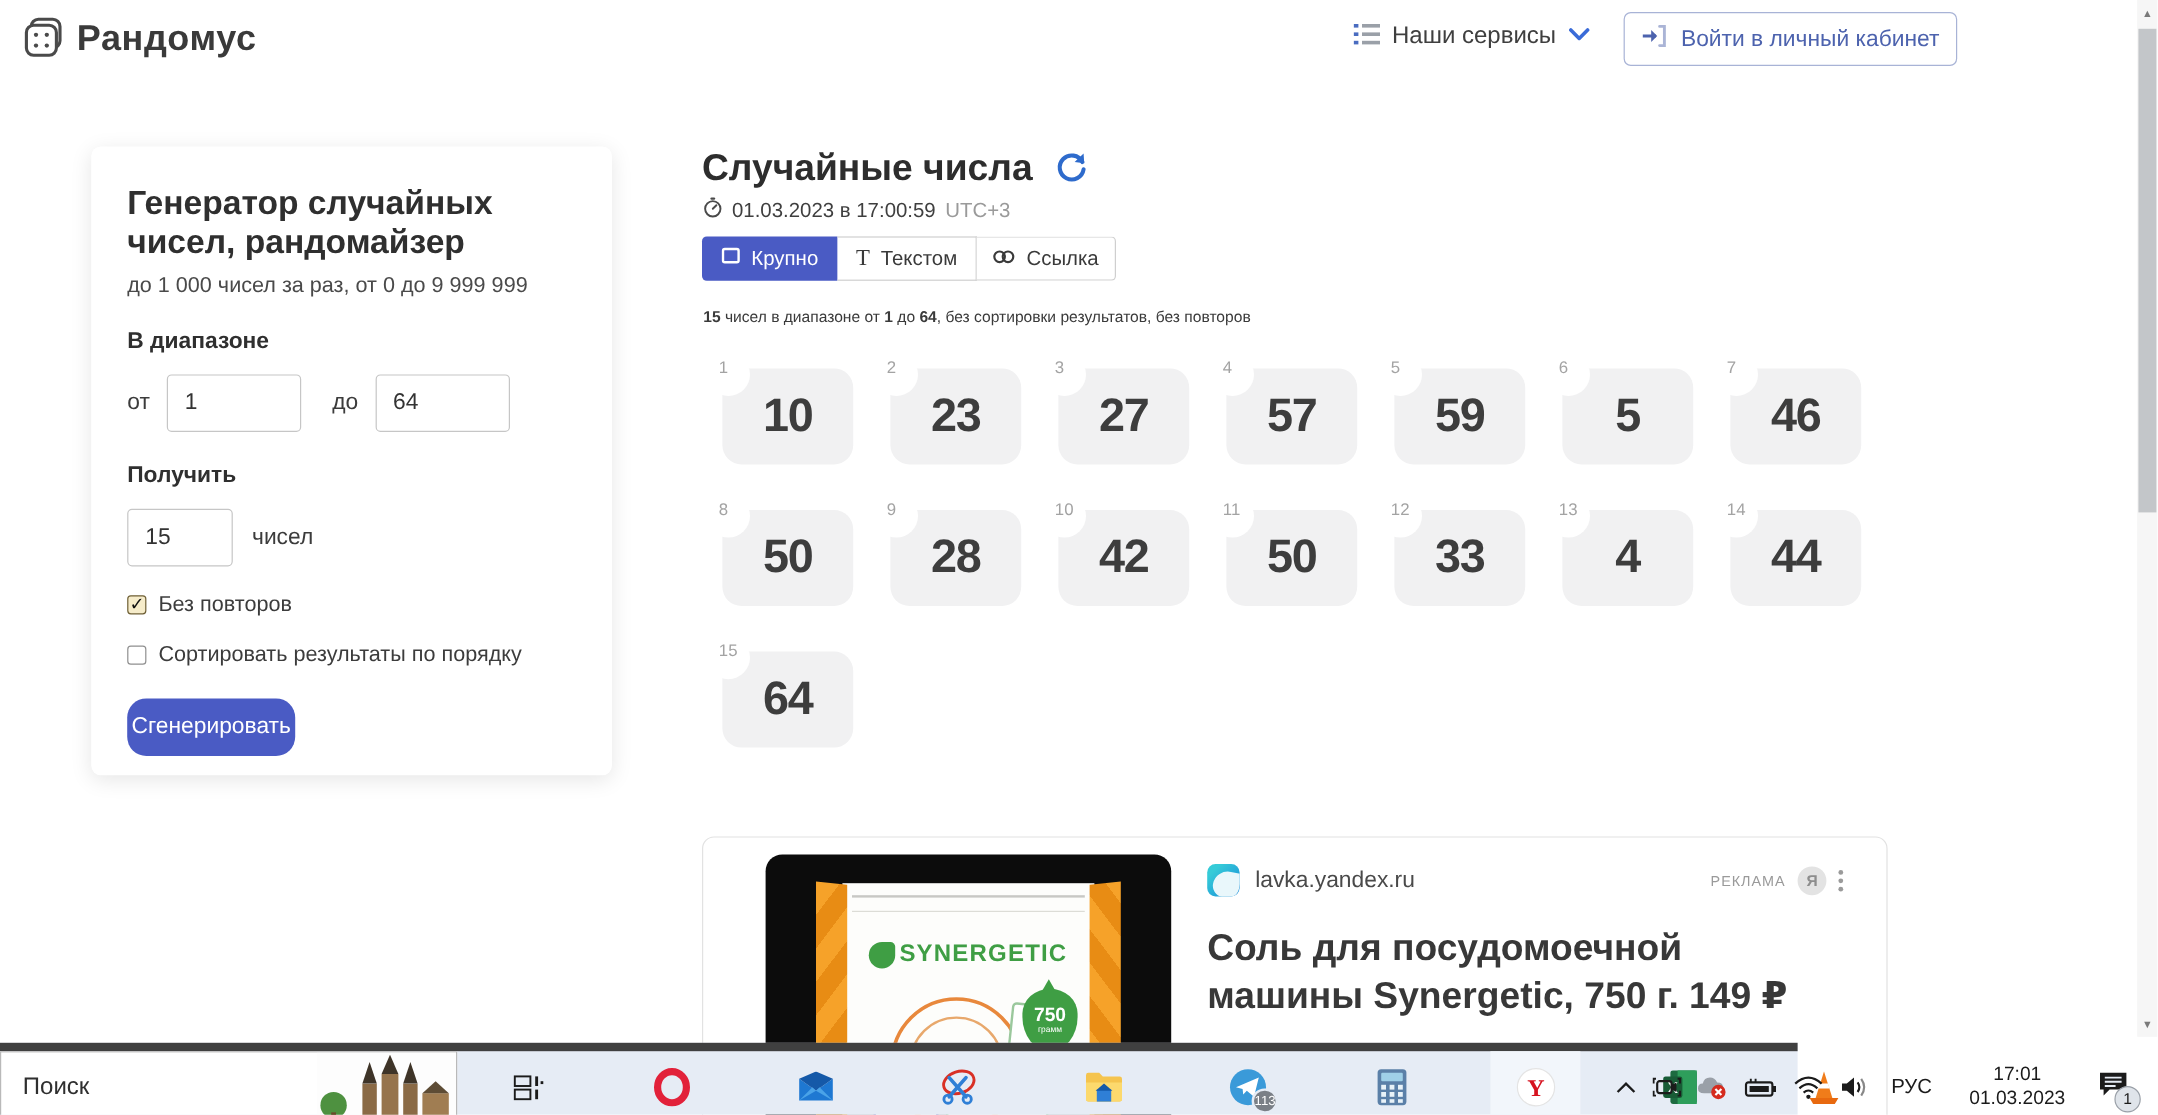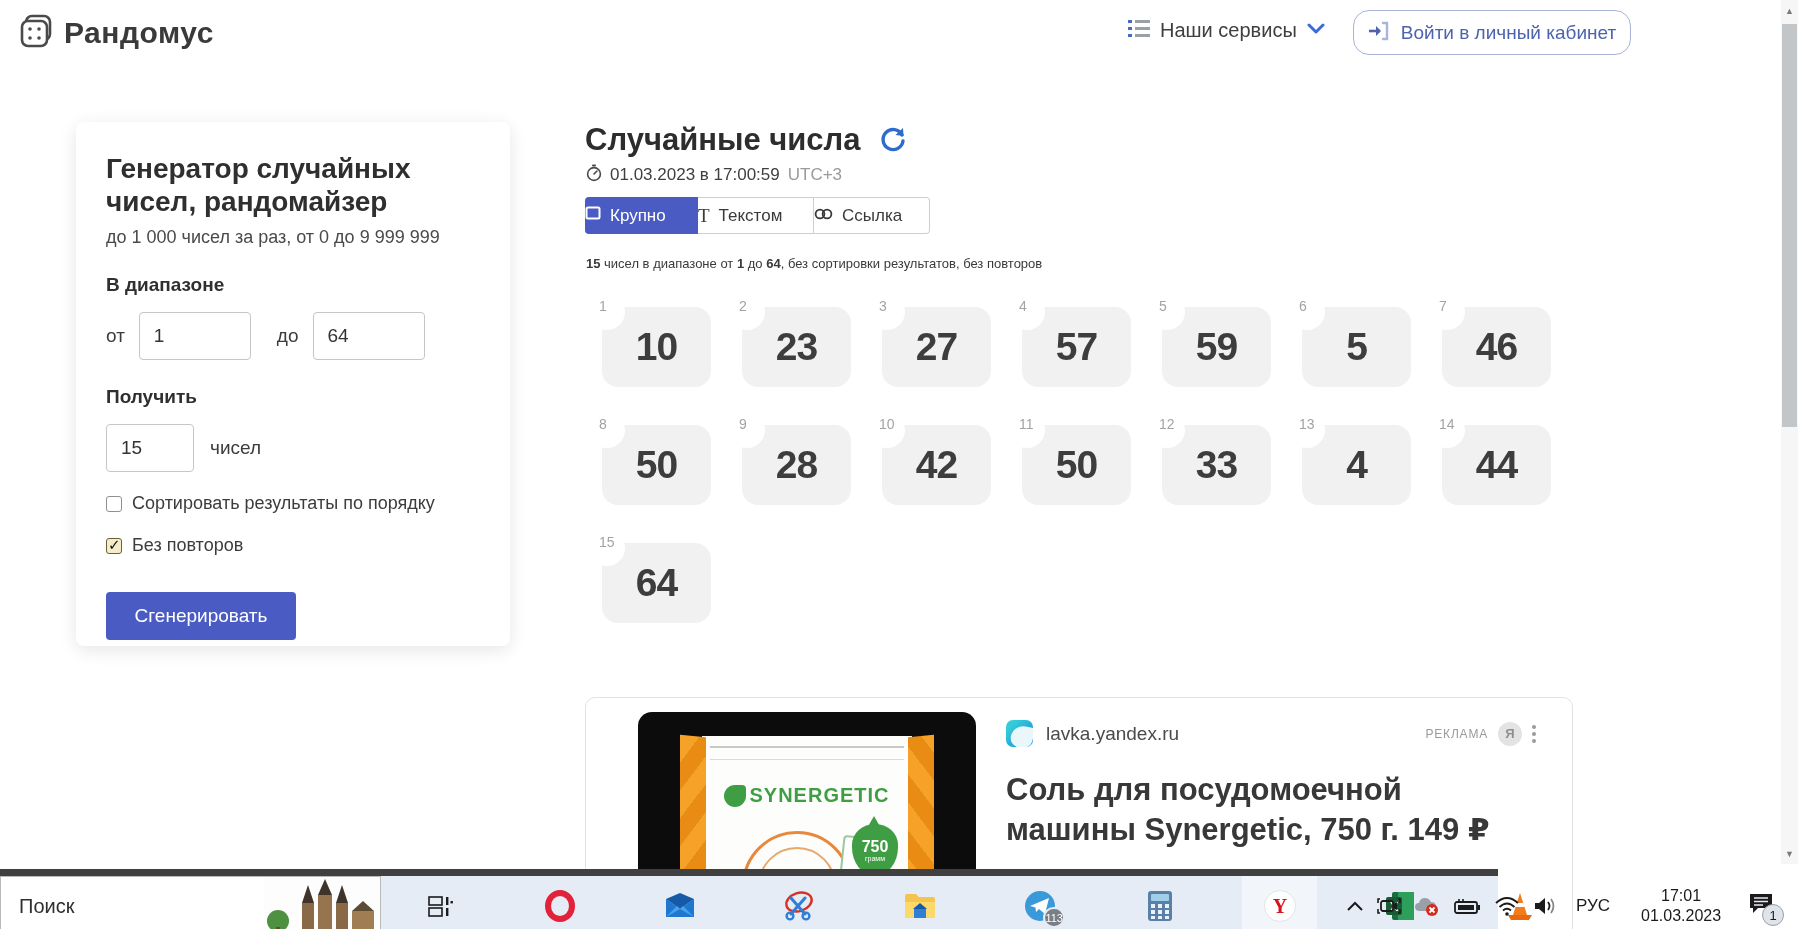--- a/index.html
+++ b/index.html
@@ -6,59 +6,59 @@
   html,body { width:1798px; height:929px; }
   body { font-family:"Liberation Sans","DejaVu Sans",sans-serif; background:#fff; overflow:hidden; position:relative; color:#333; }
   #screen { position:absolute; inset:0; width:1798px; height:929px; background:#fff; }
 
   
   .logo { position:absolute; left:18px; top:12px; display:flex; align-items:flex-end; gap:8px; }
   .logo-icon svg { display:block; }
   .logo-text { font-size:30px; font-weight:bold; color:#3a3a3a; letter-spacing:0.5px; }
   .services { position:absolute; left:1128px; top:18px; display:flex; align-items:center; gap:10px; cursor:pointer; }
   .services-label { font-size:20px; color:#3f3f3f; }
-  .login-btn { position:absolute; left:1353px; top:10px; width:278px; height:45px; border:1px solid #a8b3d6; border-radius:16px;
+  .login-btn { position:absolute; left:1353px; top:10px; width:278px; height:45px; border:1px solid #a8b3d6; border-radius:6px;
     background:#fff; display:flex; align-items:center; justify-content:center; gap:11px; cursor:pointer; }
   .login-label { font-size:19px; color:#4d63ae; }
 
   
   .gen-card { position:absolute; left:76px; top:122px; width:434px; height:524px; background:#fff; border-radius:8px;
     box-shadow:0 4px 18px rgba(0,0,0,0.10); padding:30px 30px 0 30px; }
   .gen-title { font-size:28px; font-weight:bold; color:#2f2f2f; line-height:33px; }
   .gen-subtitle { font-size:18px; color:#4a4a4a; margin-top:9px; }
   .field-label { font-size:19px; font-weight:bold; color:#2f2f2f; margin-top:26px; }
   .range-row { display:flex; align-items:center; gap:14px; margin-top:16px; }
   .inline-label { font-size:19px; color:#3c3c3c; }
   .txt-input { width:112px; height:48px; border:1px solid #c6c6c6; border-radius:4px; font-size:19px; color:#333;
     padding-left:14px; font-family:inherit; outline:none; }
   .count-row { display:flex; align-items:center; gap:16px; margin-top:16px; }
   .count-input { width:88px; }
   .cb-row { display:flex; align-items:center; gap:10px; margin-top:21px; cursor:pointer; }
   .cb { width:16px; height:16px; border:1px solid #8f8f8f; border-radius:3px; background:#fff; position:relative; flex:0 0 auto; }
   .cb.checked { background:#f6ecca; border-color:#6e5f35; }
   .cb.checked::after { content:"\2713"; position:absolute; left:1px; top:-3px; font-size:15px; font-weight:bold; color:#101010; }
   .cb-label { font-size:18px; color:#3c3c3c; }
-  .gen-btn { margin-top:36px; width:190px; height:48px; background:#4a5bc4; border:none; border-radius:4px; color:#fff;
+  .gen-btn { margin-top:26px; width:140px; height:48px; background:#4a5bc4; border:none; border-radius:16px; color:#fff;
     font-size:19px; font-family:inherit; cursor:pointer; }
 
   
   .popular { position:absolute; left:76px; top:692px; width:460px; }
   .popular-title { font-size:19px; color:#3d3d3d; }
   .pill-row { display:flex; gap:12px; margin-top:12px; }
   .pill { background:#f1f1f4; border-radius:4px; padding:6px 13px; font-size:15px; color:#5166ab; cursor:pointer; white-space:nowrap; }
 
   
   .res-title-row { position:absolute; left:585px; top:122px; display:flex; align-items:center; gap:18px; }
   .res-title { font-size:31px; font-weight:bold; color:#2d2d2d; }
   .refresh { cursor:pointer; margin-top:2px; }
   .stamp-row { position:absolute; left:586px; top:164px; display:flex; align-items:center; gap:8px; }
   .stamp-text { font-size:17px; color:#3f3f3f; }
   .stamp-utc { font-size:17px; color:#9a9a9a; }
   .tabs { position:absolute; left:585px; top:197px; display:flex; height:37px; }
-  .tab { display:flex; align-items:center; justify-content:flex-start; gap:9px; font-size:17px; cursor:pointer; }
+  .tab { display:flex; align-items:center; justify-content:center; gap:9px; font-size:17px; cursor:pointer; }
   .tab.active { width:113px; background:#4a5bc4; color:#fff; border-radius:4px 0 0 4px; }
   .tab.plain { width:116px; background:#fff; color:#3a3a3a; border:1px solid #cfcfcf; border-left:none; }
   .tab.last { border-radius:0 4px 4px 0; }
   .summary { position:absolute; left:586px; top:256px; font-size:13px; color:#3a3a3a; }
   .summary b { font-weight:bold; }
 
   .grid { position:absolute; left:602px; top:307px; width:960px; display:flex; flex-wrap:wrap; column-gap:31px; row-gap:38px; }
   .tile { position:relative; width:109px; height:80px; background:#f1f1f2; border-radius:16px; display:flex; align-items:center; justify-content:center; }
   .tile::before { content:""; position:absolute; top:-13px; left:-13px; width:36px; height:36px; background:#fff; border-radius:50%; }
   .tile-idx { position:absolute; top:-9px; left:-3px; font-size:14px; color:#a3a3a3; z-index:2; }
@@ -180,26 +180,26 @@
       <input class="txt-input" value="64" style="">
     </div>
 
     <div class="field-label">Получить</div>
     <div class="count-row">
       <input class="txt-input count-input" value="15" style="">
       <span class="inline-label">чисел</span>
     </div>
 
     <div class="cb-row">
+      <span class="cb checked"></span>
+      <span class="cb-label">Без повторов</span>
+    </div>
+    <div class="cb-row">
       <span class="cb"></span>
       <span class="cb-label">Сортировать результаты по порядку</span>
-    </div>
-    <div class="cb-row">
-      <span class="cb checked"></span>
-      <span class="cb-label">Без повторов</span>
     </div>
 
     <button class="gen-btn">Сгенерировать</button>
   </div>
 
 
   <div class="res-title-row">
     <span class="res-title">Случайные числа</span>
     <span class="refresh">
       <svg width="28" height="28" viewBox="0 0 28 28">

